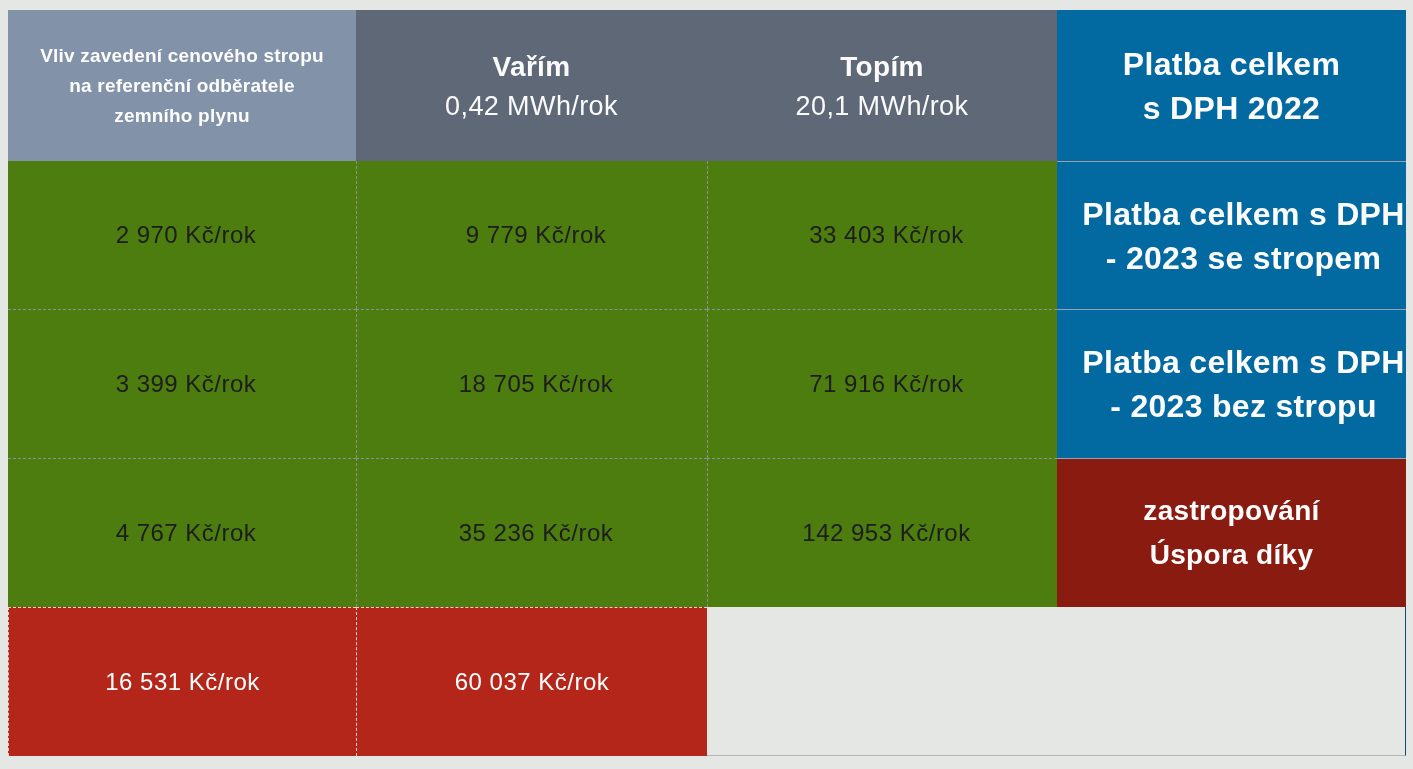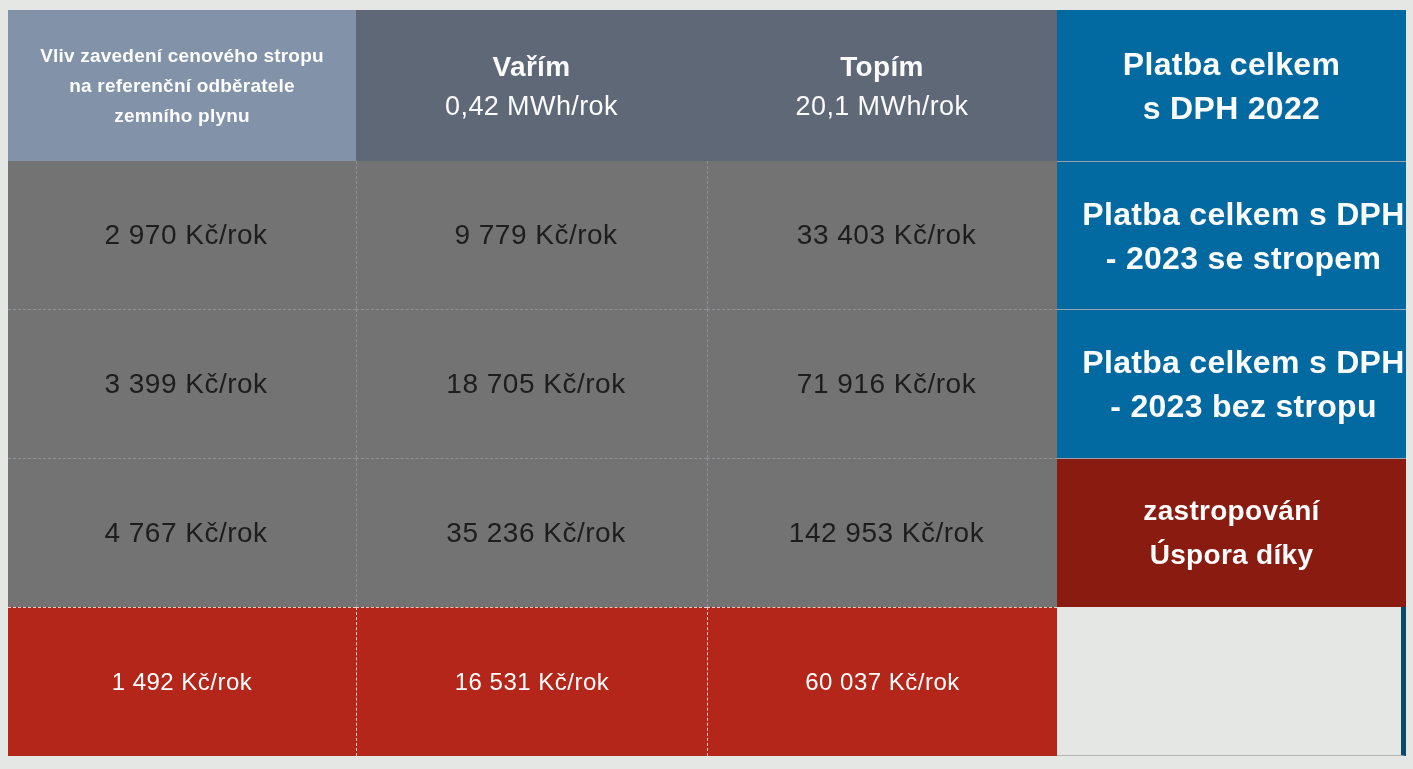--- a/index.html
+++ b/index.html
@@ -18,21 +18,21 @@
   }
   .tbl {
     position: absolute;
     left: 8px;
     top: 10px;
     width: 1398px;
     height: 746px;
     display: grid;
     grid-template-columns: 348px 351px 350px 349px;
     grid-template-rows: 151px 148px 149px 149px 149px;
-    border-right: 5px solid #0c4a6e;
+    border-right: 1px solid #0c4a6e;
     border-bottom: 1px solid #b3b6b2;
   }
   .cell {
     display: flex;
     flex-direction: column;
     align-items: center;
     justify-content: center;
     text-align: center;
     overflow: hidden;
   }
@@ -66,23 +66,23 @@
     background: #0369a1;
     color: #fcfcfc;
     font-size: 32px;
     font-weight: 700;
     line-height: 44px;
     letter-spacing: 0.3px;
   }
   .rowlabel.sep { border-top: 1px solid #99a1ac; padding-left: 24px; }
   
   .val {
-    background: #737373;
+    background: #4d7c0f;
     color: #1d1d1d;
-    font-size: 28px;
+    font-size: 24px;
     font-weight: 400;
     letter-spacing: 0.5px;
     padding-left: 8px;
   }
   .val.hsep { border-top: 1px dashed #8d9196; }
   .val.vsep { border-left: 1px dashed #8d9196; }
   
   .red-label {
     background: #8a1b10;
     color: #fdfdfd;
@@ -143,18 +143,17 @@
       <div>- 2023 bez stropu</div>
     </div>
     <div class="cell val hsep">4 767 Kč/rok</div>
     <div class="cell val hsep vsep">35 236 Kč/rok</div>
     <div class="cell val hsep vsep">142 953 Kč/rok</div>
 
     <div class="cell red-label">
       <div>zastropování</div>
       <div>Úspora díky</div>
     </div>
-    <div class="cell red-val">1 492 Kč/rok</div>
     <div class="cell red-val vsep">16 531 Kč/rok</div>
     <div class="cell red-val vsep">60 037 Kč/rok</div>
 
   </div>
 </div>
 
 </body></html>

